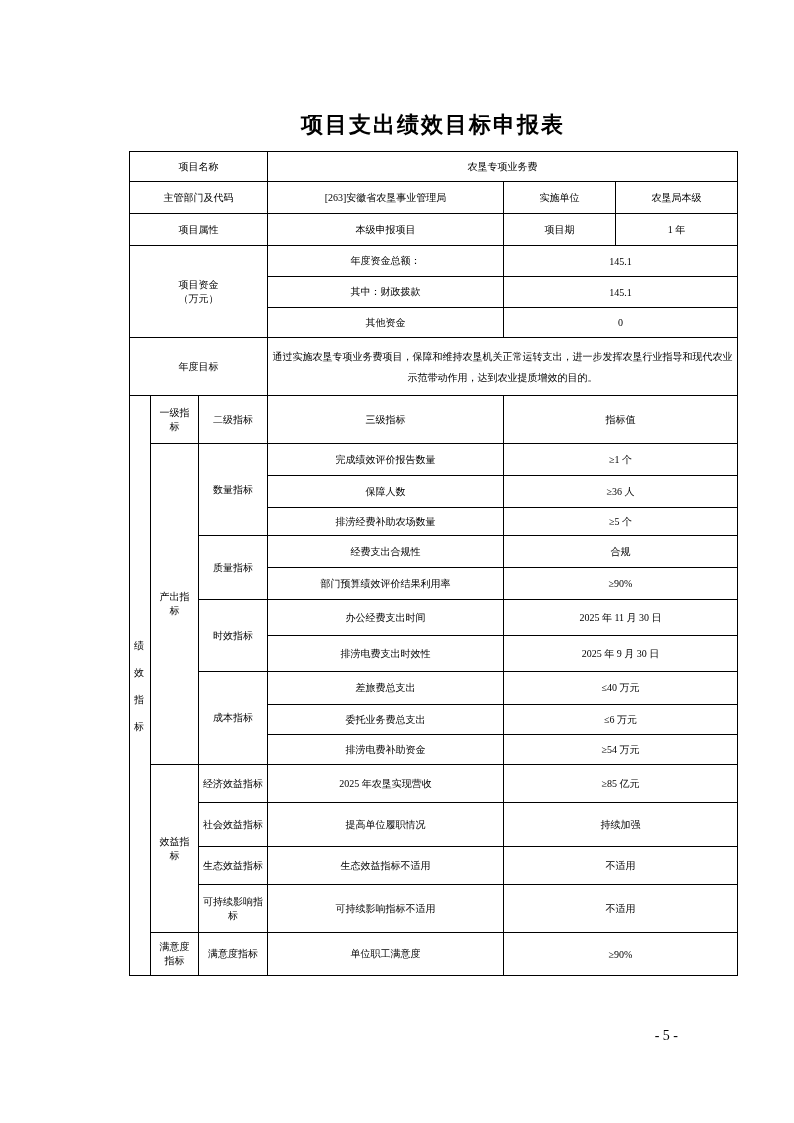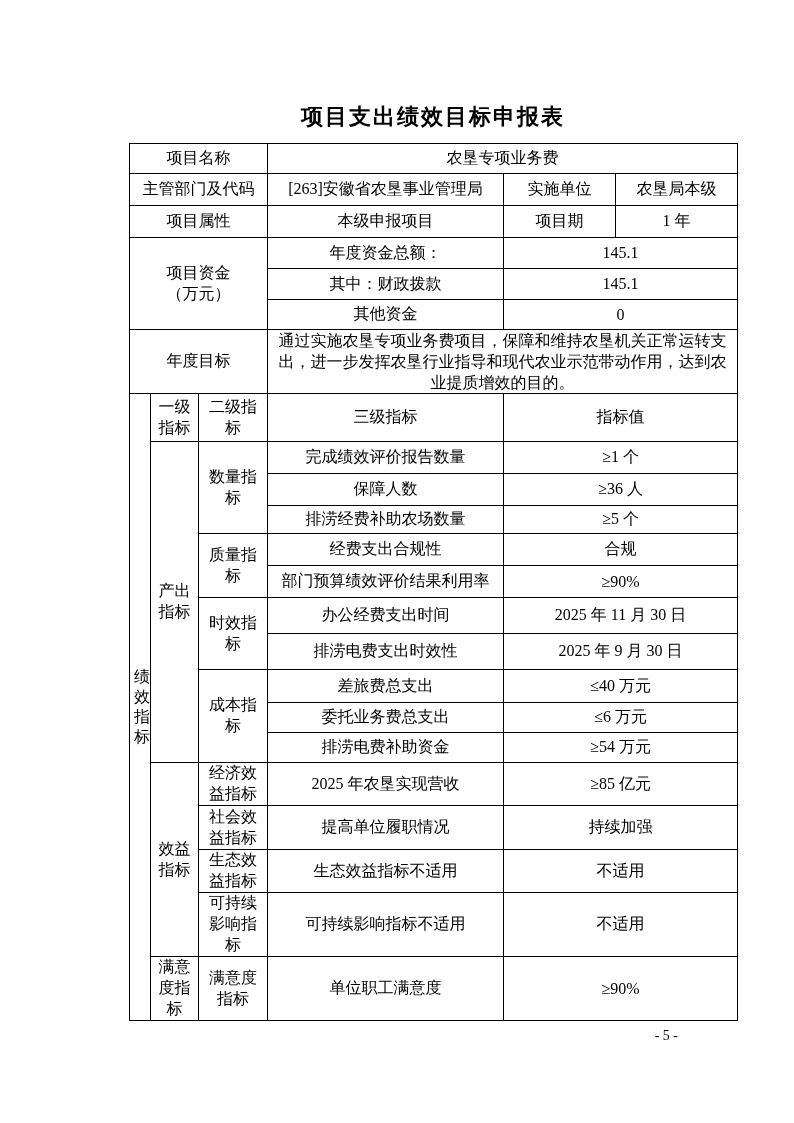--- a/index.html
+++ b/index.html
@@ -1,34 +1,34 @@
 <!DOCTYPE html>
 <html><head>
 <meta charset="utf-8">
 <style>
   html,body{margin:0;padding:0;}
   .page{
     width:794px;height:1123px;position:relative;background:#ffffff;
     font-family:"Liberation Serif","DejaVu Serif",serif;color:#000;
     overflow:hidden;
   }
-  .content{position:absolute;left:129px;top:8px;width:608px;}
+  .content{position:absolute;left:129px;top:16px;width:608px;}
   .doc-title{margin-top:94px;text-align:center;font-size:22px;font-weight:bold;letter-spacing:2px;}
   .doc-subtitle{margin-top:13px;text-align:center;font-size:15px;}
   table.main{
     margin-top:11px;border-collapse:collapse;table-layout:fixed;width:608px;
-    font-size:16px;
+    font-size:10px;
   }
   table.main td{border:1px solid #000;padding:0 4px;text-align:center;vertical-align:middle;overflow:hidden;}
   td.left{text-align:left;}
   td.goal-text{text-align:justify;vertical-align:top;padding:4px 5px;line-height:21px;margin-left:37px;}
   .pad1{padding-left:6px;}
   .pad2{padding-left:18px;font-family:Liberation Serif, serif;}
   .pad3{padding-left:38px;}
-  .vtext{width:15px;margin:0 auto;word-break:break-all;line-height:20px;text-align:center;}
+  .vtext{width:15px;margin:0 auto;word-break:break-all;line-height:27px;text-align:left;}
   .footer{position:absolute;left:129px;top:1028px;width:608px;text-align:right;padding-right:59px;box-sizing:border-box;font-size:14px;}
 </style>
 </head>
 <body>
 
 <div class="page">
   <div class="content">
 
     <div class="doc-title">项目支出绩效目标申报表</div>
 

